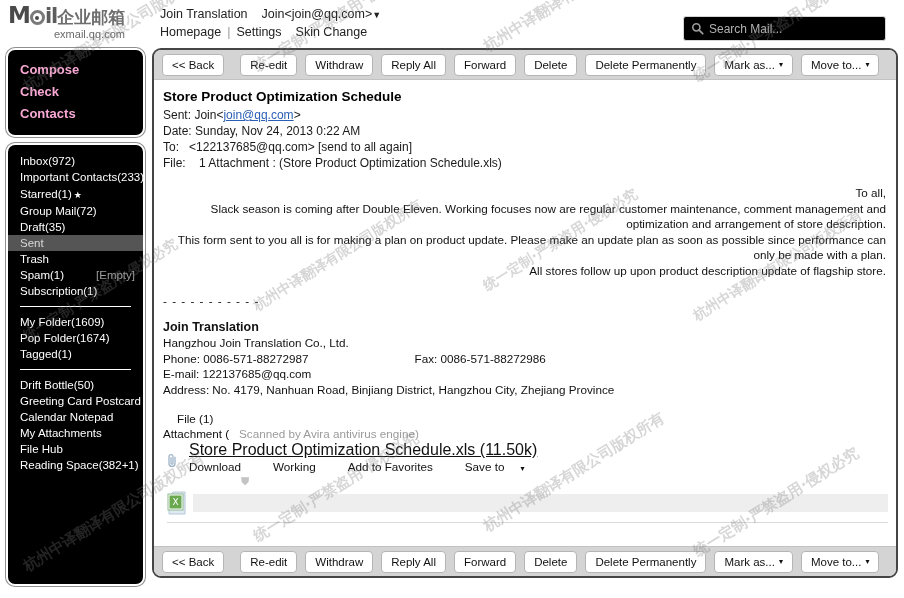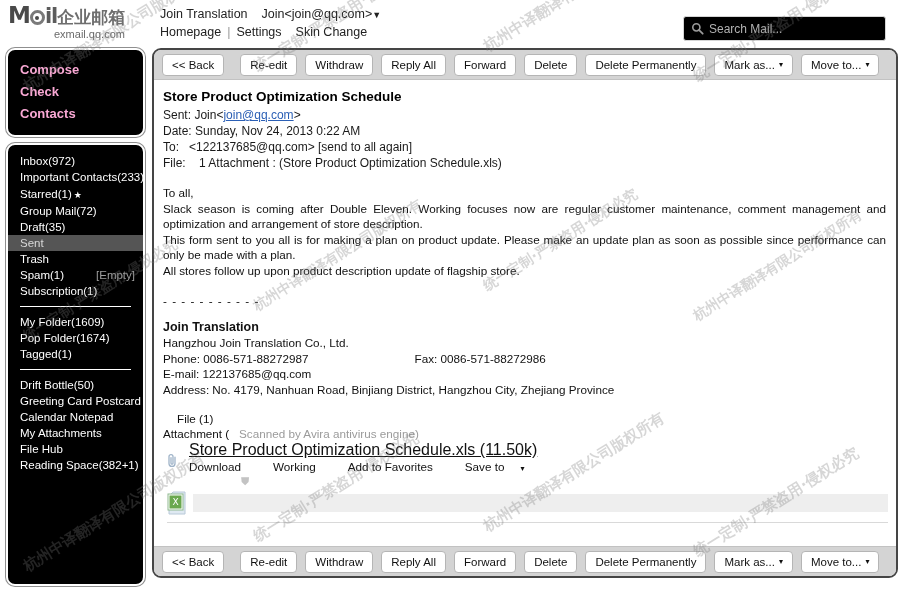--- a/index.html
+++ b/index.html
@@ -182,21 +182,21 @@
     line-height: 16px; white-space: nowrap;
   }
   .mh-link { color: #2b5fb5; text-decoration: underline; }
 
   
   .mail-body {
     padding: 14px 10px 0 9px;
     font-size: 11.7px; color: #111;
     line-height: 15.5px;
   }
-  .mail-body p { margin: 0; }
+  .mail-body p { margin: 0; text-align: right; }
   .justify { text-align: justify; }
   .sig-dashes { margin-top: 15px; font-size: 11.7px; letter-spacing: 1px; }
   .sig-name { font-weight: bold; font-size: 12.5px; margin-top: 11px; }
   .sig-row { font-size: 11.7px; line-height: 15.5px; }
   .fax-col { display: inline-block; margin-left: 106px; }
 
   
   .att-block { padding: 15px 0 0 9px; }
   .att-file-line { font-size: 11.7px; color: #111; margin-left: 14px; }
   .att-head { font-size: 11.7px; color: #111; margin-top: 2px; }

